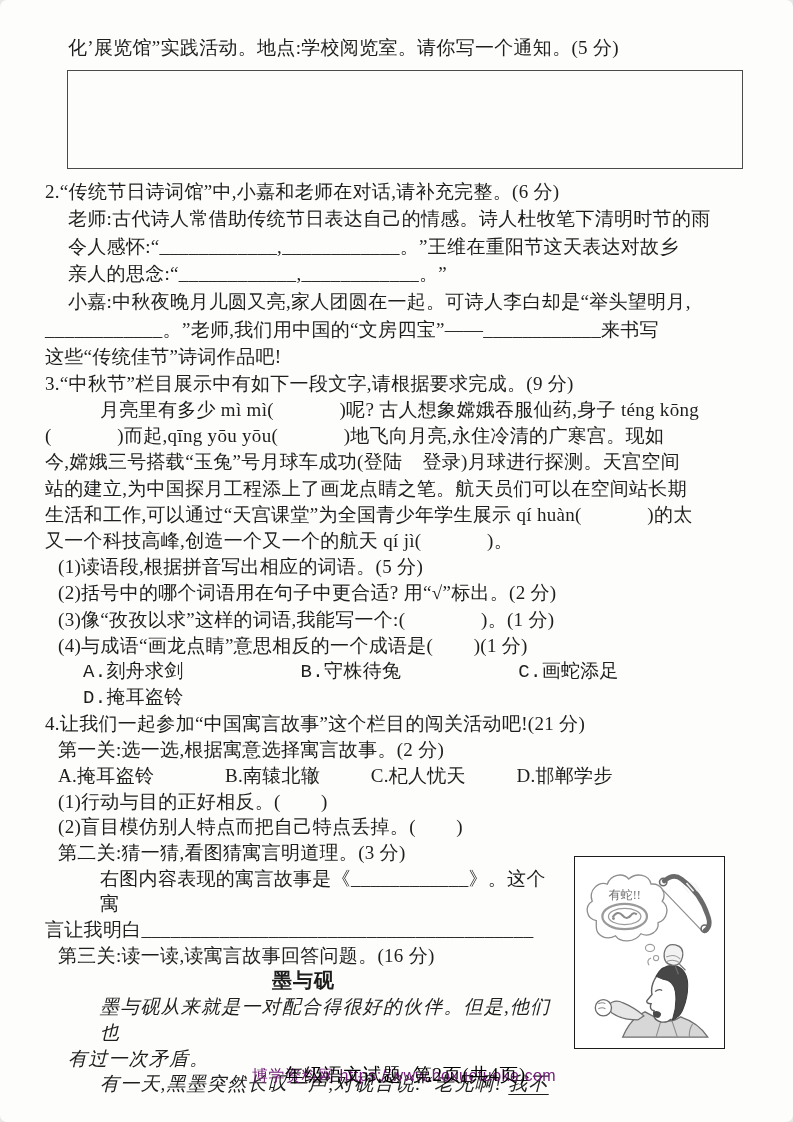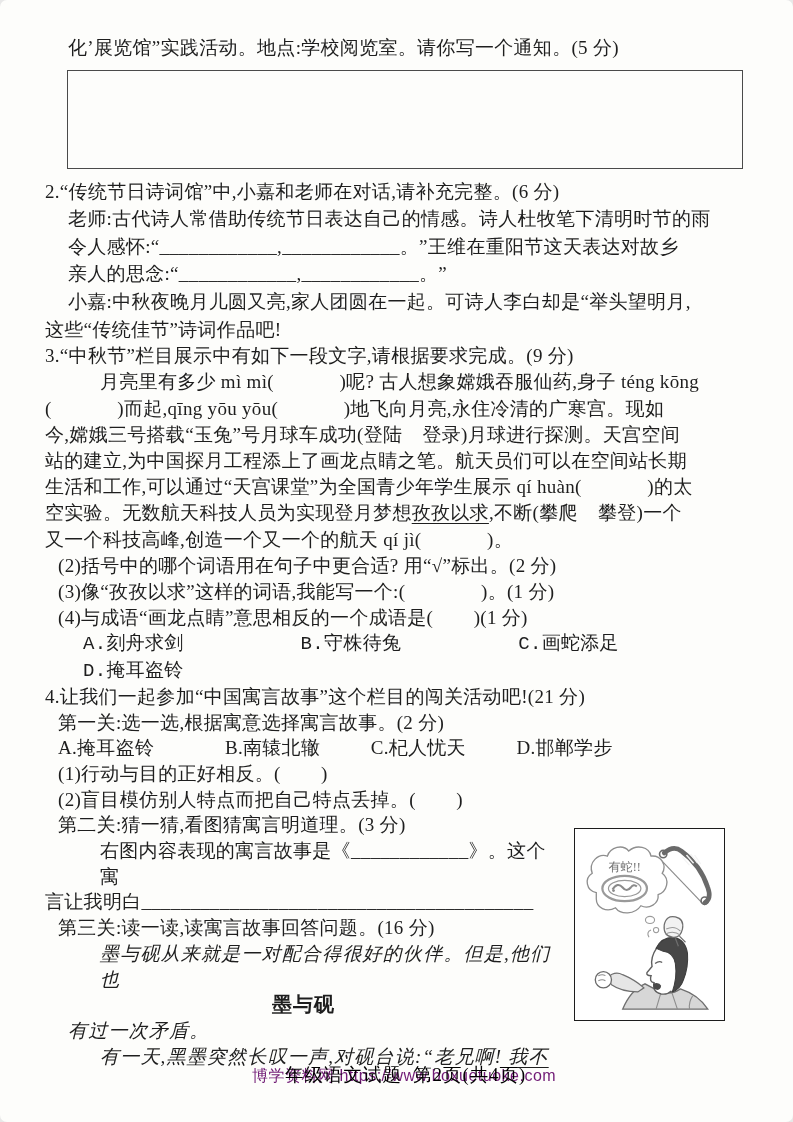--- a/index.html
+++ b/index.html
@@ -80,32 +80,33 @@
       <div class="ln ind-md">化’展览馆”实践活动。地点:学校阅览室。请你写一个通知。(5 分)</div>
       <div class="answer-box"></div>
     </div>
 
     <div class="sec-a">
       <div class="ln">2.“传统节日诗词馆”中,小嘉和老师在对话,请补充完整。(6 分)</div>
       <div class="ln ind-md">老师:古代诗人常借助传统节日表达自己的情感。诗人杜牧笔下清明时节的雨</div>
       <div class="ln ind-md">令人感怀:“____________,____________。”王维在重阳节这天表达对故乡</div>
       <div class="ln ind-md">亲人的思念:“____________,____________。”</div>
       <div class="ln ind-md">小嘉:中秋夜晚月儿圆又亮,家人团圆在一起。可诗人李白却是“举头望明月,</div>
+      <div class="ln">____________。”老师,我们用中国的“文房四宝”——____________来书写</div>
       <div class="ln">这些“传统佳节”诗词作品吧!</div>
     </div>
 
     <div class="sec-b">
       <div class="ln">3.“中秋节”栏目展示中有如下一段文字,请根据要求完成。(9 分)</div>
       <div class="ln ind-par">月亮里有多少 mì mì(             )呢? 古人想象嫦娥吞服仙药,身子 téng kōng</div>
       <div class="ln">(             )而起,qīng yōu yōu(             )地飞向月亮,永住冷清的广寒宫。现如</div>
       <div class="ln">今,嫦娥三号搭载“玉兔”号月球车成功(登陆    登录)月球进行探测。天宫空间</div>
       <div class="ln">站的建立,为中国探月工程添上了画龙点睛之笔。航天员们可以在空间站长期</div>
       <div class="ln">生活和工作,可以通过“天宫课堂”为全国青少年学生展示 qí huàn(             )的太</div>
-      <div class="ln"><span>空实验。无数航天科技人员为实现登月梦想</span><span class="u">孜孜以求</span><span>,不断(攀爬    攀登)一个</span></div>
       <div class="ln">又一个科技高峰,创造一个又一个的航天 qí jì(             )。</div>
+      <div class="ln ind-sm">(1)读语段,根据拼音写出相应的词语。(5 分)</div>
       <div class="ln ind-sm">(2)括号中的哪个词语用在句子中更合适? 用“√”标出。(2 分)</div>
       <div class="ln ind-sm">(3)像“孜孜以求”这样的词语,我能写一个:(               )。(1 分)</div>
       <div class="ln ind-sm">(4)与成语“画龙点睛”意思相反的一个成语是(        )(1 分)</div>
       <div class="ln ind-opt">A.刻舟求剑          B.守株待兔          C.画蛇添足          D.掩耳盗铃</div>
     </div>
 
     <div class="sec-c">
       <div class="ln">4.让我们一起参加“中国寓言故事”这个栏目的闯关活动吧!(21 分)</div>
       <div class="ln ind-sm">第一关:选一选,根据寓意选择寓言故事。(2 分)</div>
       <div class="ln ind-sm">A.掩耳盗铃              B.南辕北辙          C.杞人忧天          D.邯郸学步</div>
@@ -157,22 +158,22 @@
             <path d="M103,95 l6,6 M99,97 l3,8" fill="none" stroke="#6f6f6f" stroke-width="1.2"></path>
           </g>
         </svg>
       </div>
 
       <div class="ln ind-sm">第二关:猜一猜,看图猜寓言明道理。(3 分)</div>
       <div class="ln ind-par">右图内容表现的寓言故事是《____________》。这个寓</div>
       <div class="ln">言让我明白________________________________________</div>
       <div class="ln ind-sm">第三关:读一读,读寓言故事回答问题。(16 分)</div>
 
+      <div class="ln fable-title">墨与砚</div>
       <div class="ln kai ind-par">墨与砚从来就是一对配合得很好的伙伴。但是,他们也</div>
-      <div class="ln fable-title">墨与砚</div>
       <div class="ln kai ind-md">有过一次矛盾。</div>
       <div class="ln kai ind-par"><span>有一天,黑墨突然长叹一声,对砚台说:“老兄啊! </span><span class="u">我不</span></div>
     </div>
 
   </div>
 
   <div class="footer-watermark">博学资料网 https://www.boxuetuoke.com</div>
   <div class="footer-pageinfo">年级语文试题  第2页(共4页)</div>
 </div>
 

